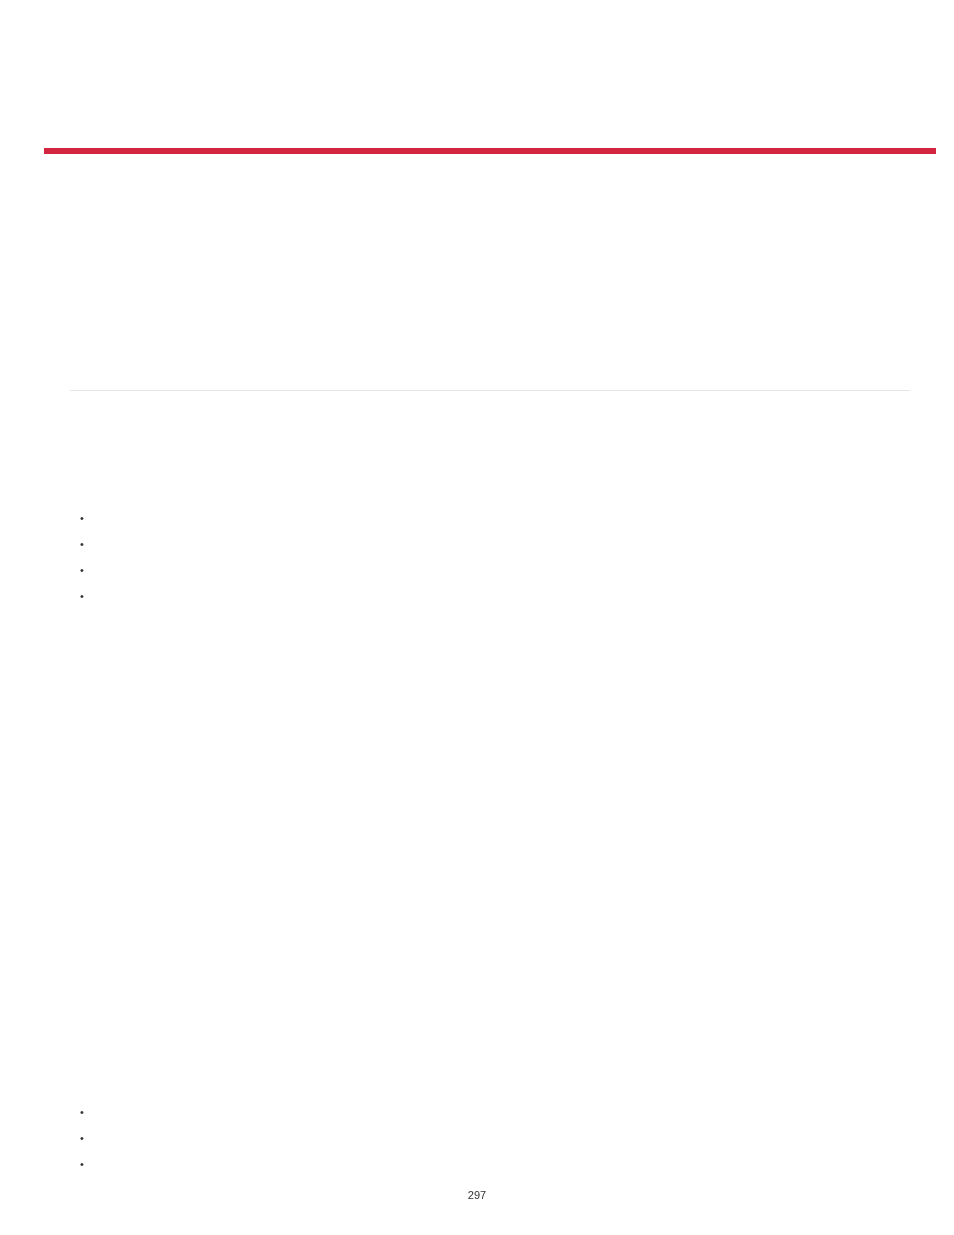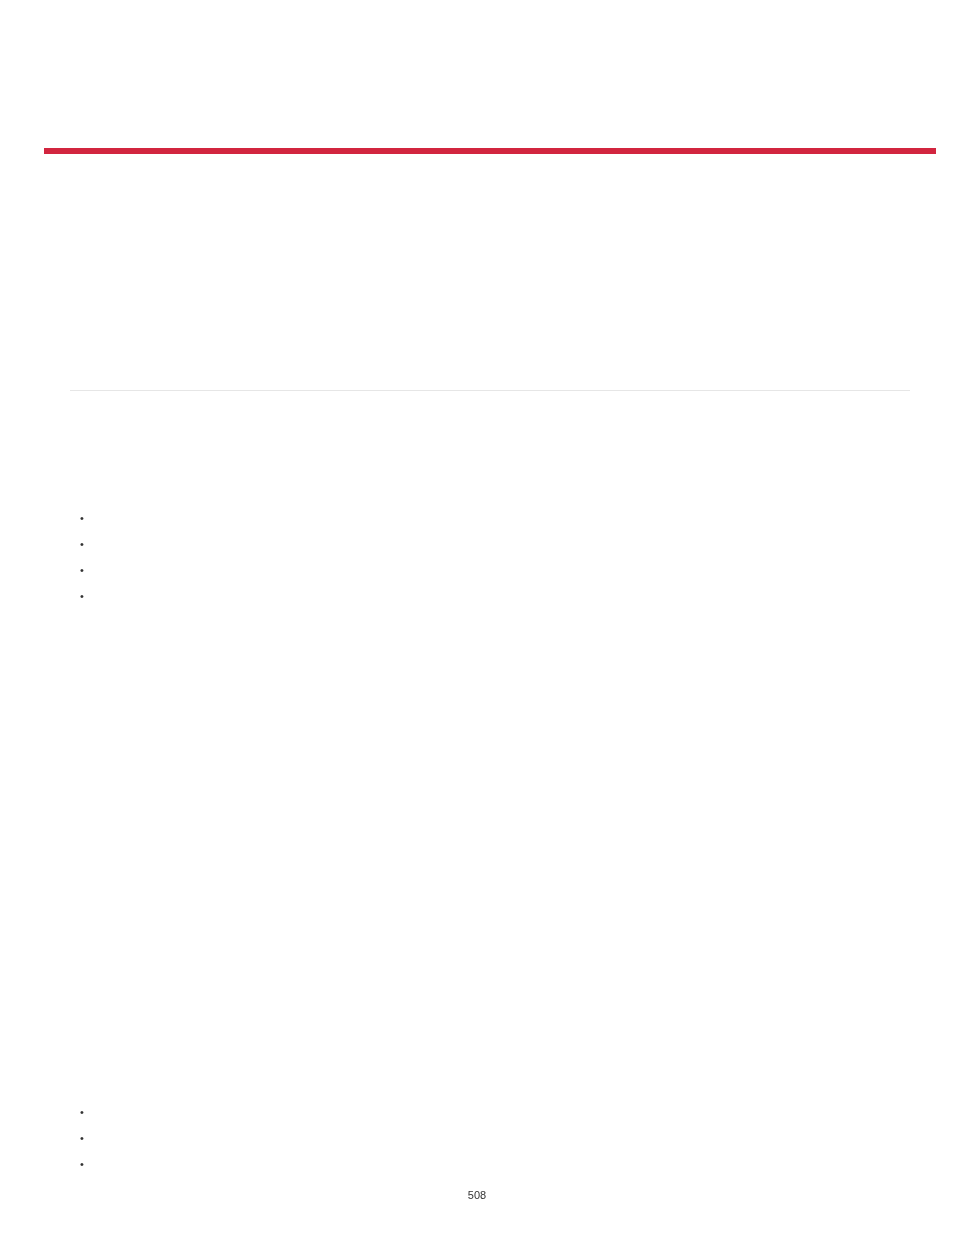--- a/index.html
+++ b/index.html
@@ -67,14 +67,14 @@
   <li><span></span></li>
 </ul>
 
 <ul class="bullets" style="top: 1106px;">
   <li><span></span></li>
   <li><span></span></li>
   <li><span></span></li>
 </ul>
 
 <div class="page-num">
-  <span>508</span>
+  <span>297</span>
 </div>
 
 </body></html>

